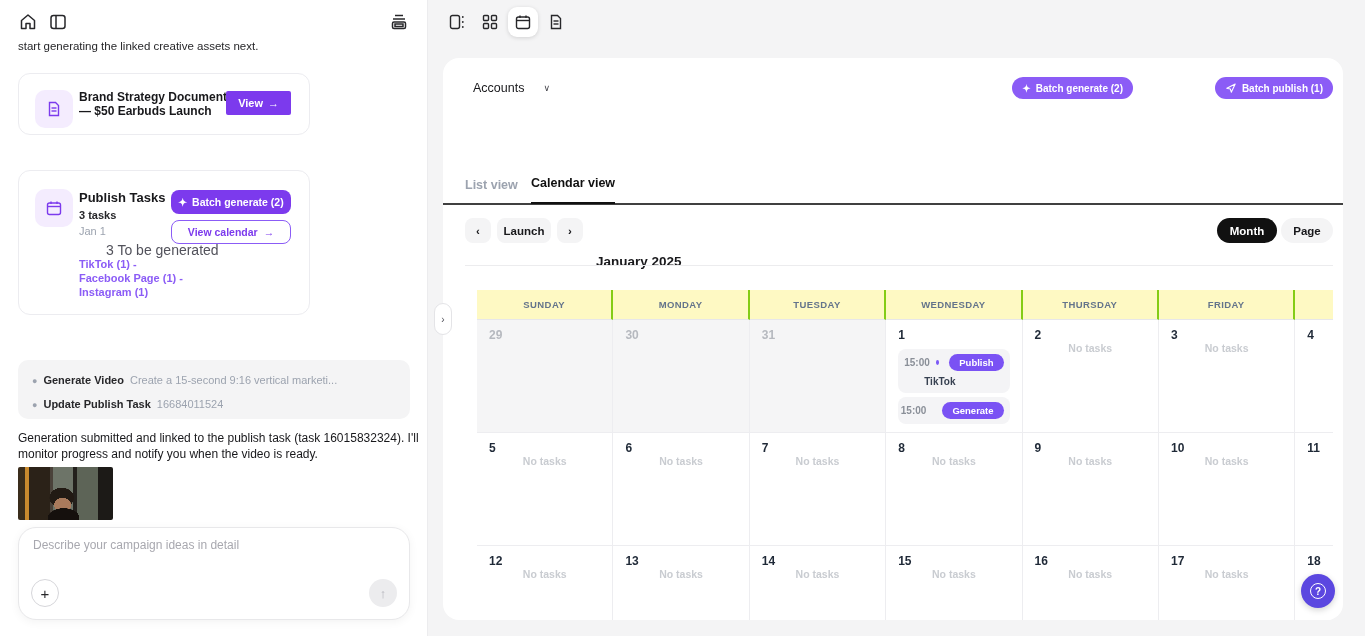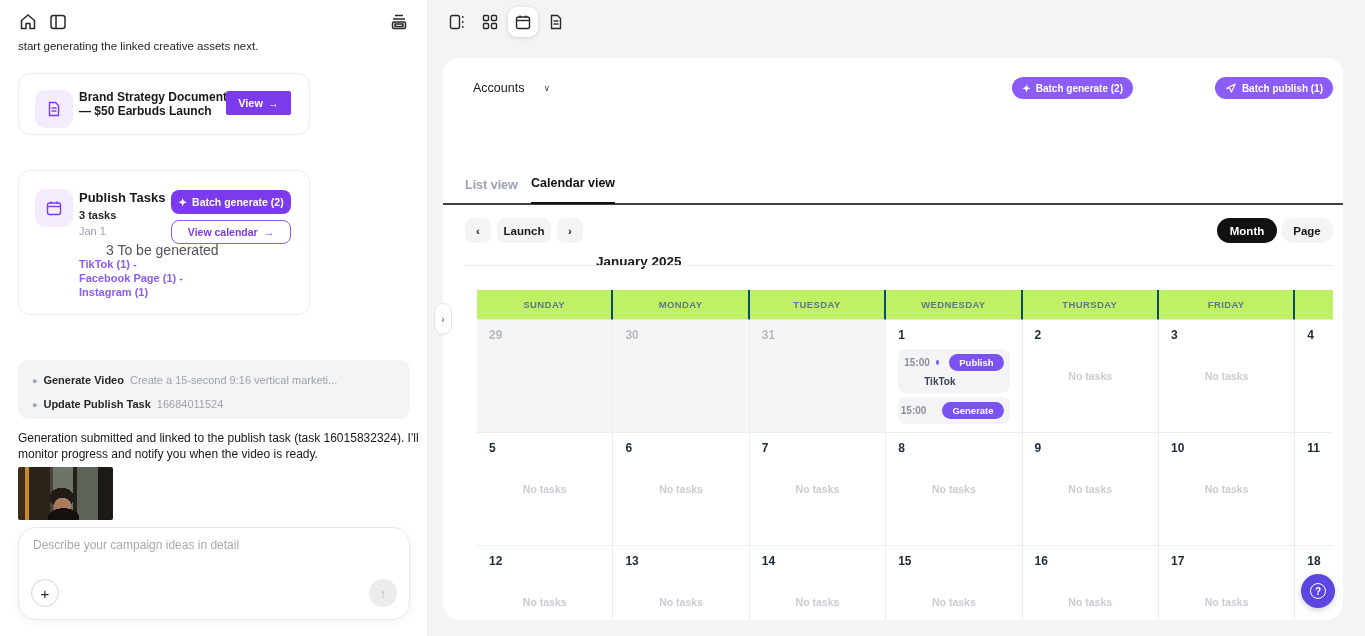--- a/index.html
+++ b/index.html
@@ -123,29 +123,29 @@
   .cal-title { position:absolute; left:153px; top:5px; font-size:13.5px; font-weight:bold;margin-top:31px; }
   .seg-month { right:66px; left:auto; width:60px; background:#111; color:#fff; border-radius:13px; }
   .seg-week { right:10px; left:auto; width:52px; border-radius:13px; }
 
   .nav-divider { position:absolute; left:22px; top:207px; width:868px; height:0;
     border-top:1px solid #ececee; }
 
   .cal-wrap { position:absolute; left:34px; top:232px; width:856px; height:372px;
     overflow:hidden; }
   .cal-hrow, .cal-body { display:grid; grid-template-columns:repeat(7, 136.4px); width:955px; }
-  .cal-hcell { height:30px; background:#bef264; border-right:2px solid #0c4a6e;
+  .cal-hcell { height:30px; background:#fef9c3; border-right:2px solid #84cc16;
     border-bottom:1px solid #e7e7ea; display:flex; align-items:center; justify-content:center;
     font-size:9.5px; font-weight:bold; letter-spacing:0.4px; color:#64748b; }
   .cal-cell { height:113px; background:#fff; border-right:1px solid #ededf0;
     border-bottom:1px solid #ededf0; padding:8px 12px; cursor:pointer; }
   .cal-cell.out { background:#f5f5f6; }
   .cal-daynum { font-size:12px; font-weight:bold; color:#1f2937; }
   .cal-cell.out .cal-daynum { color:#b6b9bf; }
-  .no-tasks { margin-top:28px; text-align:center; font-size:10.5px; font-weight:bold;
+  .no-tasks { margin-top:0; text-align:center; font-size:10.5px; font-weight:bold;
     color:#c9ccd1; }
   .event-chip { background:#f4f4f6; border-radius:8px; padding:5px 6px; margin-top:7px;
     cursor:pointer; }
   .event-chip + .event-chip { margin-top:4px; }
   .chip-row { display:flex; align-items:center; justify-content:flex-end; gap:6px; }
   .chip-time { font-size:10px; font-weight:bold; color:#8a8f98; }
   .chip-dot { width:5px; height:5px; border-radius:50%; background:#7c5af6; margin-right:4px; }
   .chip-badge { background:#7a52f4; color:#fff; font-size:9.5px; font-weight:bold;
     padding:3px 10px; border-radius:10px; }
   .chip-platform { margin:5px 0 1px 20px; font-size:10px; font-weight:bold; color:#374151; }

